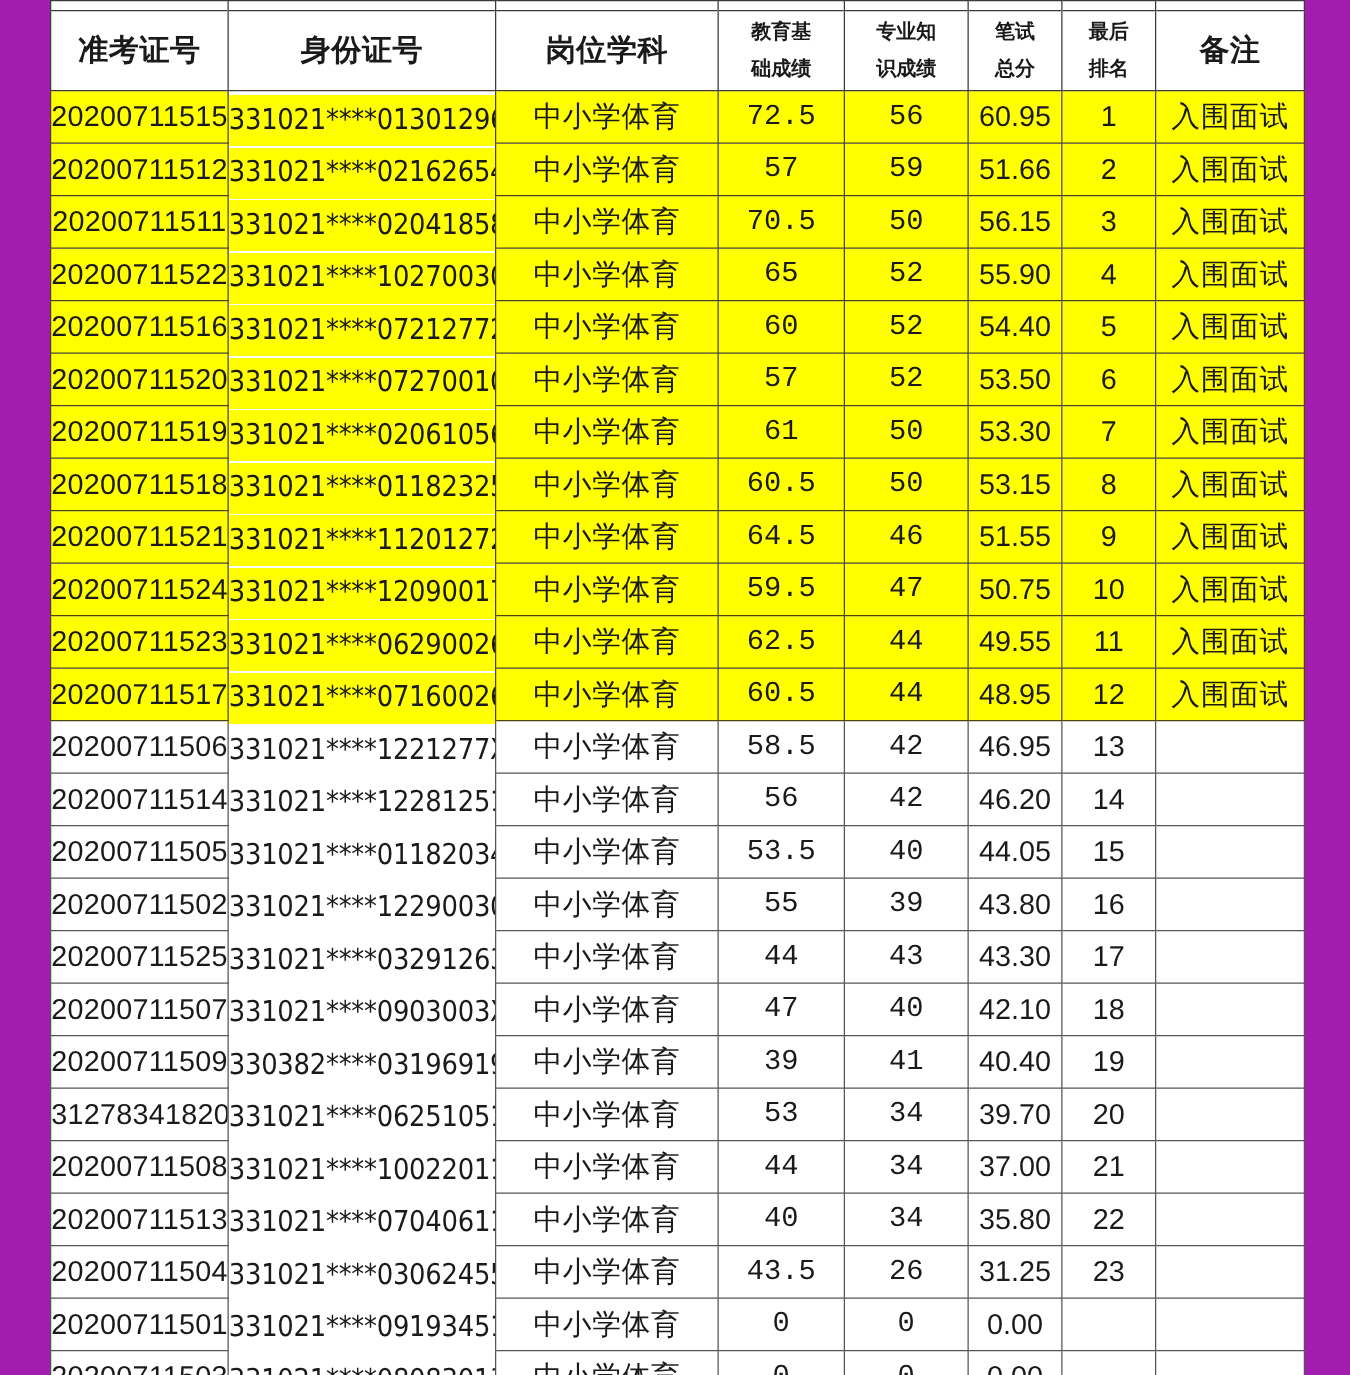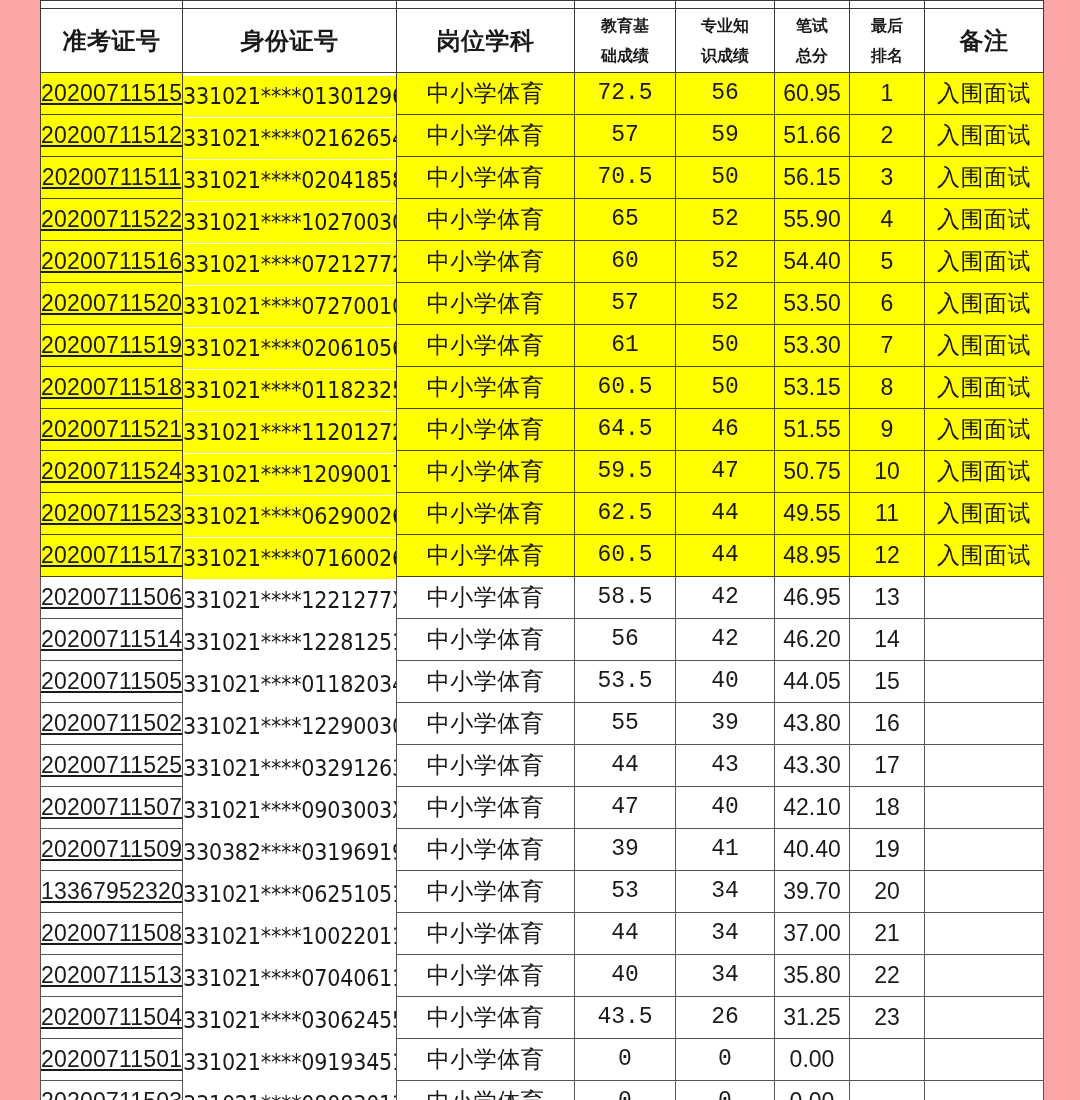--- a/index.html
+++ b/index.html
@@ -14,21 +14,21 @@
     overflow: hidden;
     font-family: "Liberation Sans", "DejaVu Sans", sans-serif;
     color: #1a1a1a;
     -webkit-font-smoothing: antialiased;
   }
 
   .sheet {
     position: relative;
     width: 1080px;
     height: 1100px;
-    background: #fca5a5;
+    background: #a21caf;
   }
 
   
   table.grid {
     position: absolute;
     left: 40px;
     top: 0px;
     width: 1003px;
     border-collapse: collapse;
     table-layout: fixed;
@@ -89,21 +89,21 @@
   tr.datarow.white td {
     background: #ffffff;
     border-color: #555555;
   }
   tr.datarow.hl td {
     background: #ffff00;
     border-color: #4a4410;
   }
 
   
-  td.exam { letter-spacing: 0.2px; font-size: 23px; text-decoration: underline; }
+  td.exam { letter-spacing: 0.2px; font-size: 23px; }
 
   
   td.idno {
     font-size: 21px;
     letter-spacing: -0.2px;
     font-family: "DejaVu Sans Condensed", "Liberation Sans Narrow",
                  "Liberation Sans", sans-serif;
     transform: translateY(3px);
   }
 
@@ -350,21 +350,21 @@
           <td class="exam">20200711509</td>
           <td class="idno">330382****03196919</td>
           <td class="subject">中小学体育</td>
           <td class="score">39</td>
           <td class="score">41</td>
           <td class="total">40.40</td>
           <td class="rank">19</td>
           <td class="note empty"></td>
         </tr>
         <tr class="datarow white">
-          <td class="exam">13367952320</td>
+          <td class="exam">31278341820</td>
           <td class="idno">331021****06251051</td>
           <td class="subject">中小学体育</td>
           <td class="score">53</td>
           <td class="score">34</td>
           <td class="total">39.70</td>
           <td class="rank">20</td>
           <td class="note empty"></td>
         </tr>
         <tr class="datarow white">
           <td class="exam">20200711508</td>

